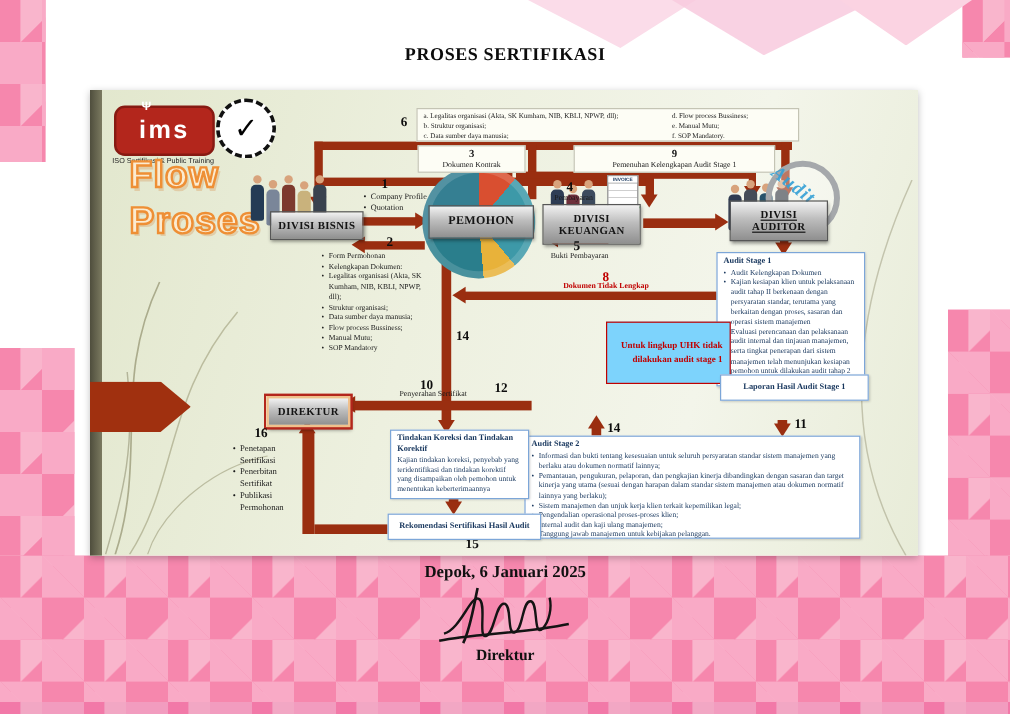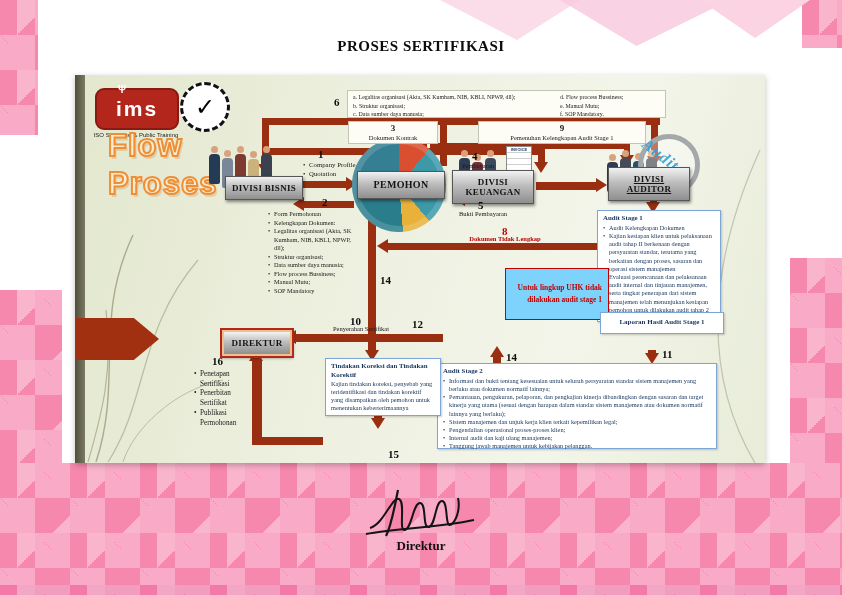--- a/index.html
+++ b/index.html
@@ -329,21 +329,25 @@
       <li>Internal audit dan kaji ulang manajemen;</li>
       <li>Tanggung jawab manajemen untuk kebijakan pelanggan.</li>
     </ul>
   </div>
 
   <div class="bluebox" style="left:325px;top:358px;width:104px;height:50px;">
     <div class="bt">Tindakan Koreksi dan Tindakan Korektif</div>
     <div>Kajian tindakan koreksi, penyebab yang teridentifikasi dan tindakan korektif yang disampaikan oleh pemohon untuk menentukan keberterimaannya</div>
   </div>
 
-
+  <div class="bluebox centerbox" style="left:323px;top:428px;width:116px;height:14px;">
+    <span>Rekomendasi Sertifikasi Hasil Audit</span>
+  </div>
+
+  <div id="dateline">Depok, 6 Januari 2025</div>
   <svg id="signature" width="118" height="52" viewBox="0 0 118 52">
     <path d="M36 4 C 33 18, 30 38, 24 50" fill="none" stroke="#141414" stroke-width="2.2"></path>
     <path d="M8 42 C 22 38, 30 10, 37 13 C 44 16, 36 46, 43 44 C 50 42, 51 17, 58 17 C 65 17, 60 43, 67 41 C 74 39, 73 15, 80 15 C 87 15, 82 45, 90 38 C 96 32, 98 20, 96 12" fill="none" stroke="#141414" stroke-width="2"></path>
     <path d="M4 48 C 34 42, 74 42, 112 34" fill="none" stroke="#141414" stroke-width="2"></path>
   </svg>
   <div id="signatory">Direktur</div>
 
 </div>
 
 </body></html>

